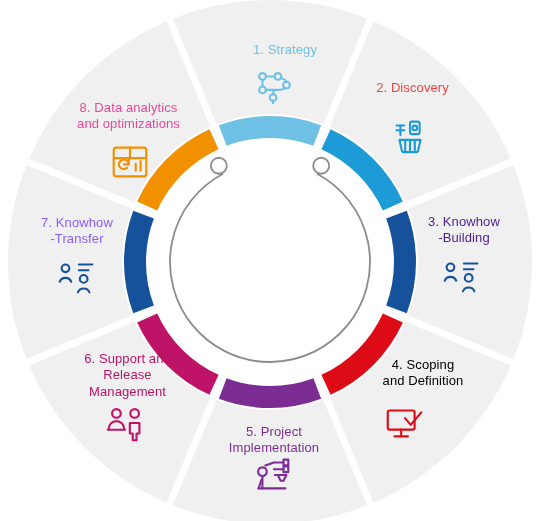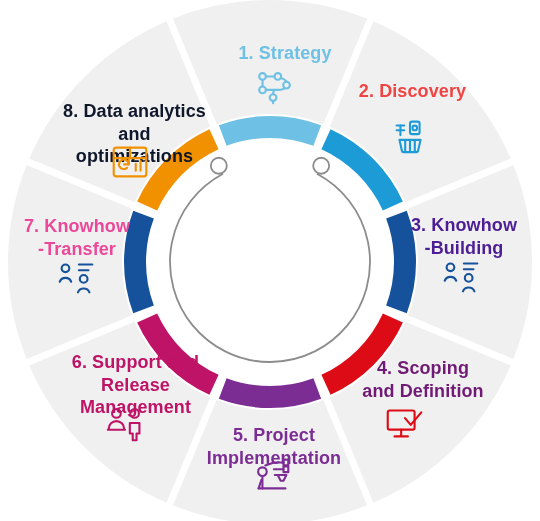--- a/index.html
+++ b/index.html
@@ -21,22 +21,22 @@
   #wheel-svg {
     position: absolute;
     top: 0;
     left: 0;
     width: 540px;
     height: 521px;
   }
   .seg-label {
     position: absolute;
     text-align: center;
-    font-weight: bold;
-    font-size: 18px;
+    font-weight: normal;
+    font-size: 13px;
     line-height: 1.25;
     letter-spacing: 0.1px;
     pointer-events: none;
     white-space: pre-line;
   }
   .seg-icon {
     position: absolute;
     width: 46px;
     height: 46px;
   }
@@ -88,30 +88,30 @@
         <circle cx="218.82759965633792" cy="165.75871237837694" r="8" fill="#ffffff" stroke="#8c8c8c" stroke-width="1.8"></circle>
         <circle cx="321.17240034366205" cy="165.75871237837694" r="8" fill="#ffffff" stroke="#8c8c8c" stroke-width="1.8"></circle>
       </g>
   </svg>
 
   <div id="labels-layer">
       <div class="seg-label" style="left: 230px; top: 42px; width: 110px; color: rgb(110, 193, 228);">1. Strategy</div>
       <div class="seg-label" style="left: 355px; top: 80px; width: 115px; color: #ef4444;">2. Discovery</div>
       <div class="seg-label" style="left: 404px; top: 214px; width: 120px; color: #4c1d95;">3. Knowhow
 -Building</div>
-      <div class="seg-label" style="left: 358px; top: 357px; width: 130px; color: #701a75;">4. Scoping
+      <div class="seg-label" style="left: 358px; top: 357px; width: 130px; color: #000000;">4. Scoping
 and Definition</div>
       <div class="seg-label" style="left: 204px; top: 424px; width: 140px; color: rgb(123, 45, 148);">5. Project
 Implementation</div>
-      <div class="seg-label" style="left: 68px; top: 351px; width: 135px; color: rgb(190, 19, 102);">6. Support and
+      <div class="seg-label" style="left: 60px; top: 351px; width: 135px; color: rgb(190, 19, 102);">6. Support and
 Release
 Management</div>
-      <div class="seg-label" style="left: 17px; top: 215px; width: 120px; color: #ec4899;">7. Knowhow
+      <div class="seg-label" style="left: 17px; top: 215px; width: 120px; color: #8b5cf6;">7. Knowhow
 -Transfer</div>
-      <div class="seg-label" style="left: 62px; top: 100px; width: 145px; color: #0f172a;">8. Data analytics
+      <div class="seg-label" style="left: 56px; top: 100px; width: 145px; color: #ec4899;">8. Data analytics
 and optimizations</div>
     </div>
   <div id="icons-layer">
       <div class="seg-icon" style="left: 252px; top: 64px;">
         <svg viewBox="0 0 48 48">
           <g fill="none" stroke="#6EC1E4" stroke-width="2.2" stroke-linecap="round" stroke-linejoin="round">
         <circle cx="11" cy="13" r="3.5"></circle>
             <circle cx="27" cy="13" r="3.5"></circle>
         <circle cx="11" cy="27" r="3.5"></circle>
             <circle cx="36" cy="22" r="3.5"></circle>

